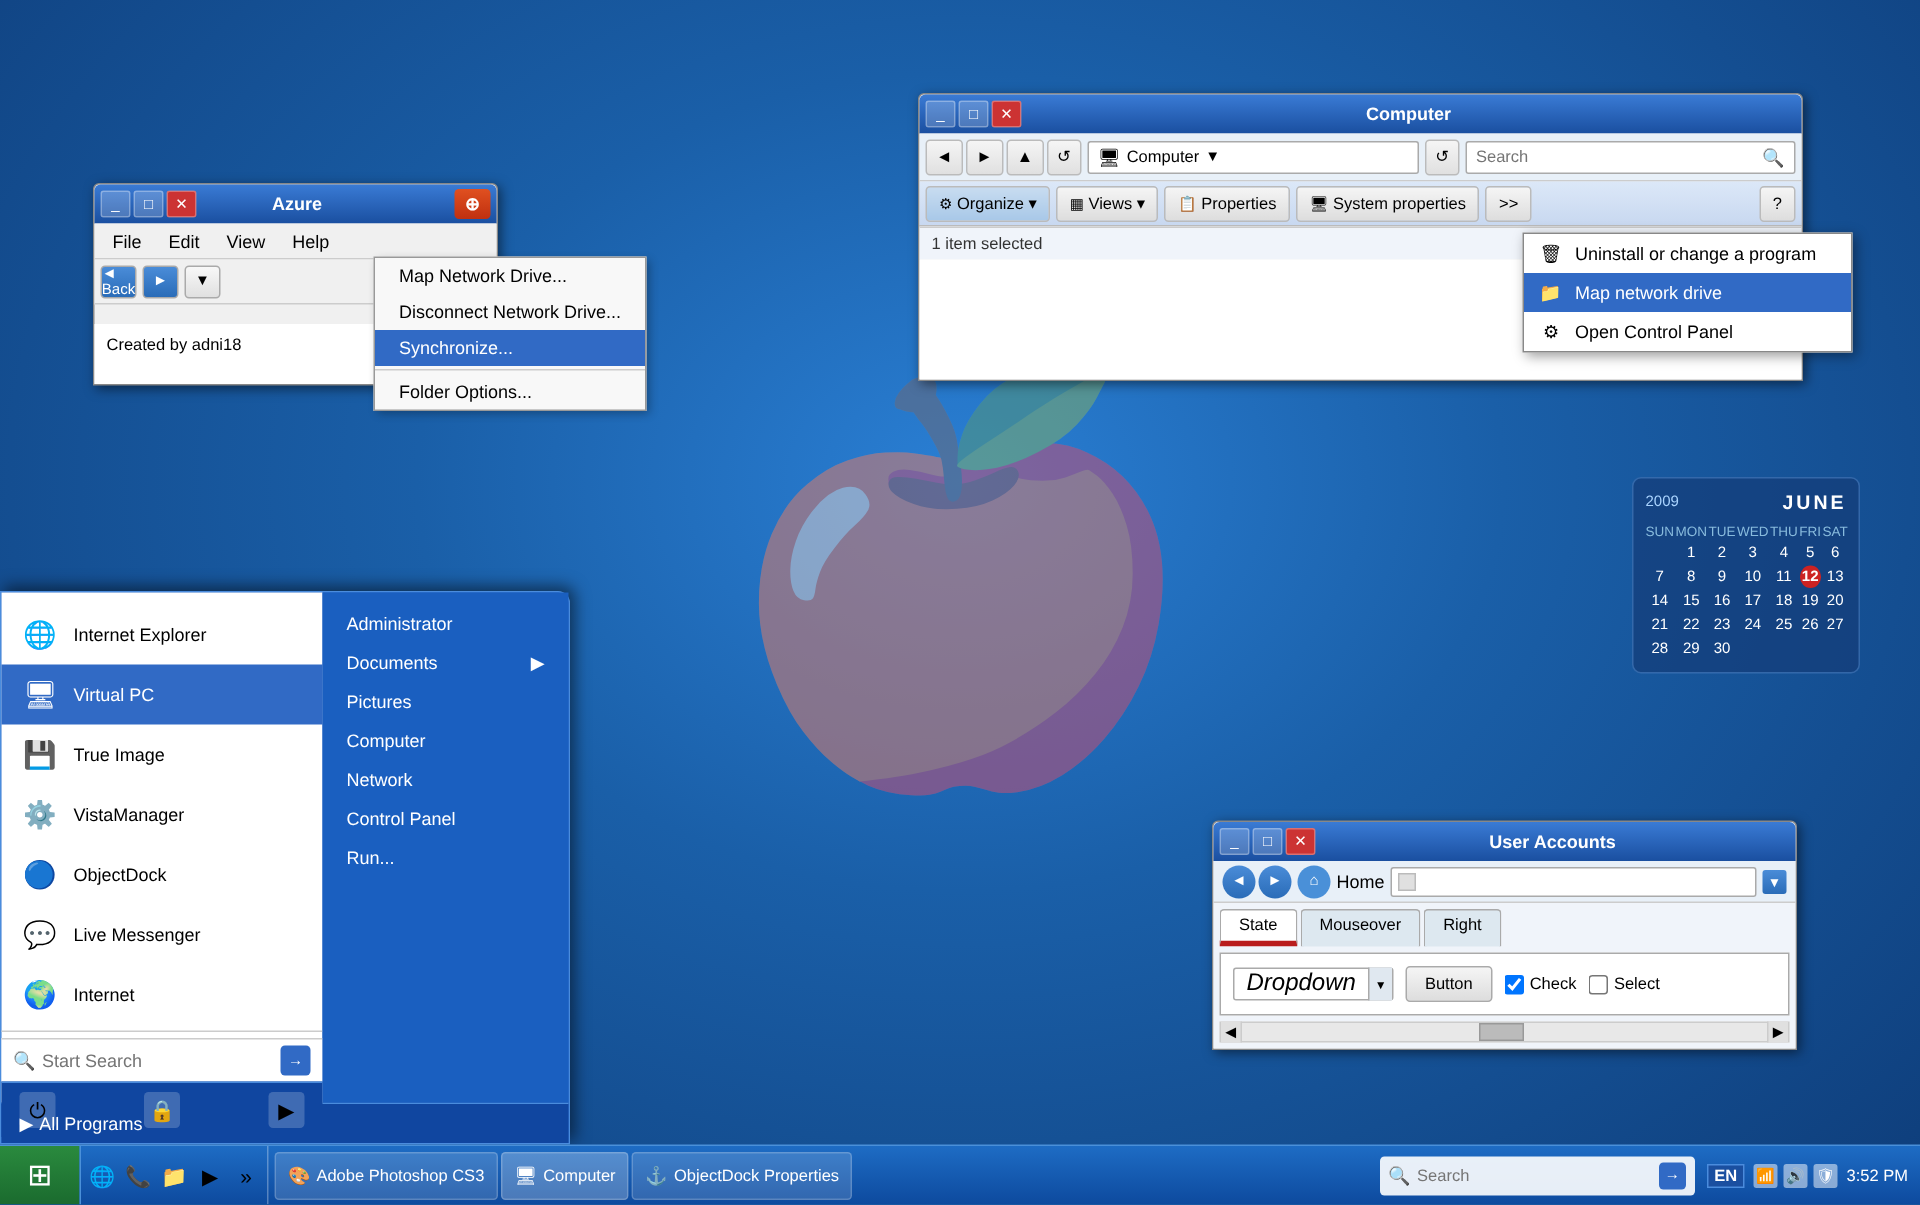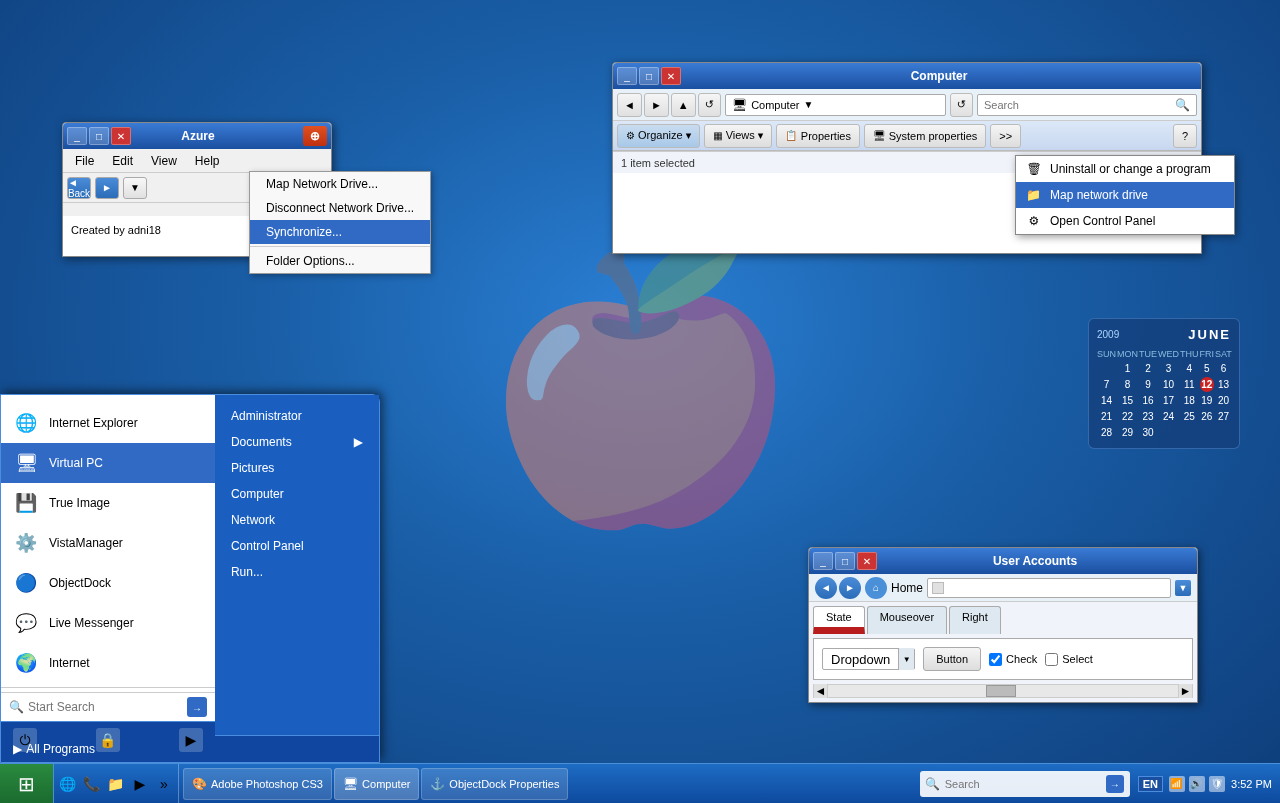--- a/index.html
+++ b/index.html
@@ -678,21 +678,21 @@
       background: #dde8f0;
       border: 1px solid #aaa;
       border-bottom: none;
       cursor: pointer;
       font-size: 11px;
       border-radius: 3px 3px 0 0;
     }
 
     .ua-tab.active {
       background: white;
-      border-bottom: 7px solid #b91c1c;
+      border-bottom: 4px solid #b91c1c;
       z-index: 1;
     }
 
     .ua-tab-content {
       background: white;
       border: 1px solid #aaa;
       padding: 8px;
       display: flex;
       gap: 8px;
       align-items: center;
@@ -1026,21 +1026,21 @@
         <div class="ua-tab">
           <span>Mouseover</span>
         </div>
         <div class="ua-tab">
           <span>Right</span>
         </div>
       </div>
       <div class="ua-tab-content">
 
         <div style="display:flex;align-items:center;border:1px solid #aaa;background:white;border-radius:2px;height:22px;">
-          <span style="padding:0 8px;font-size:13px;">Dropdown</span>
+          <span style="padding:0 8px;font-size:16px;font-style:italic;">Dropdown</span>
           <div class="ua-dropdown-arrow">▼</div>
         </div>
 
         <button class="ua-button">
           <span>Button</span>
         </button>
 
         <div class="ua-checkbox">
           <input type="checkbox" checked="" style="">
           <span>Check</span>

